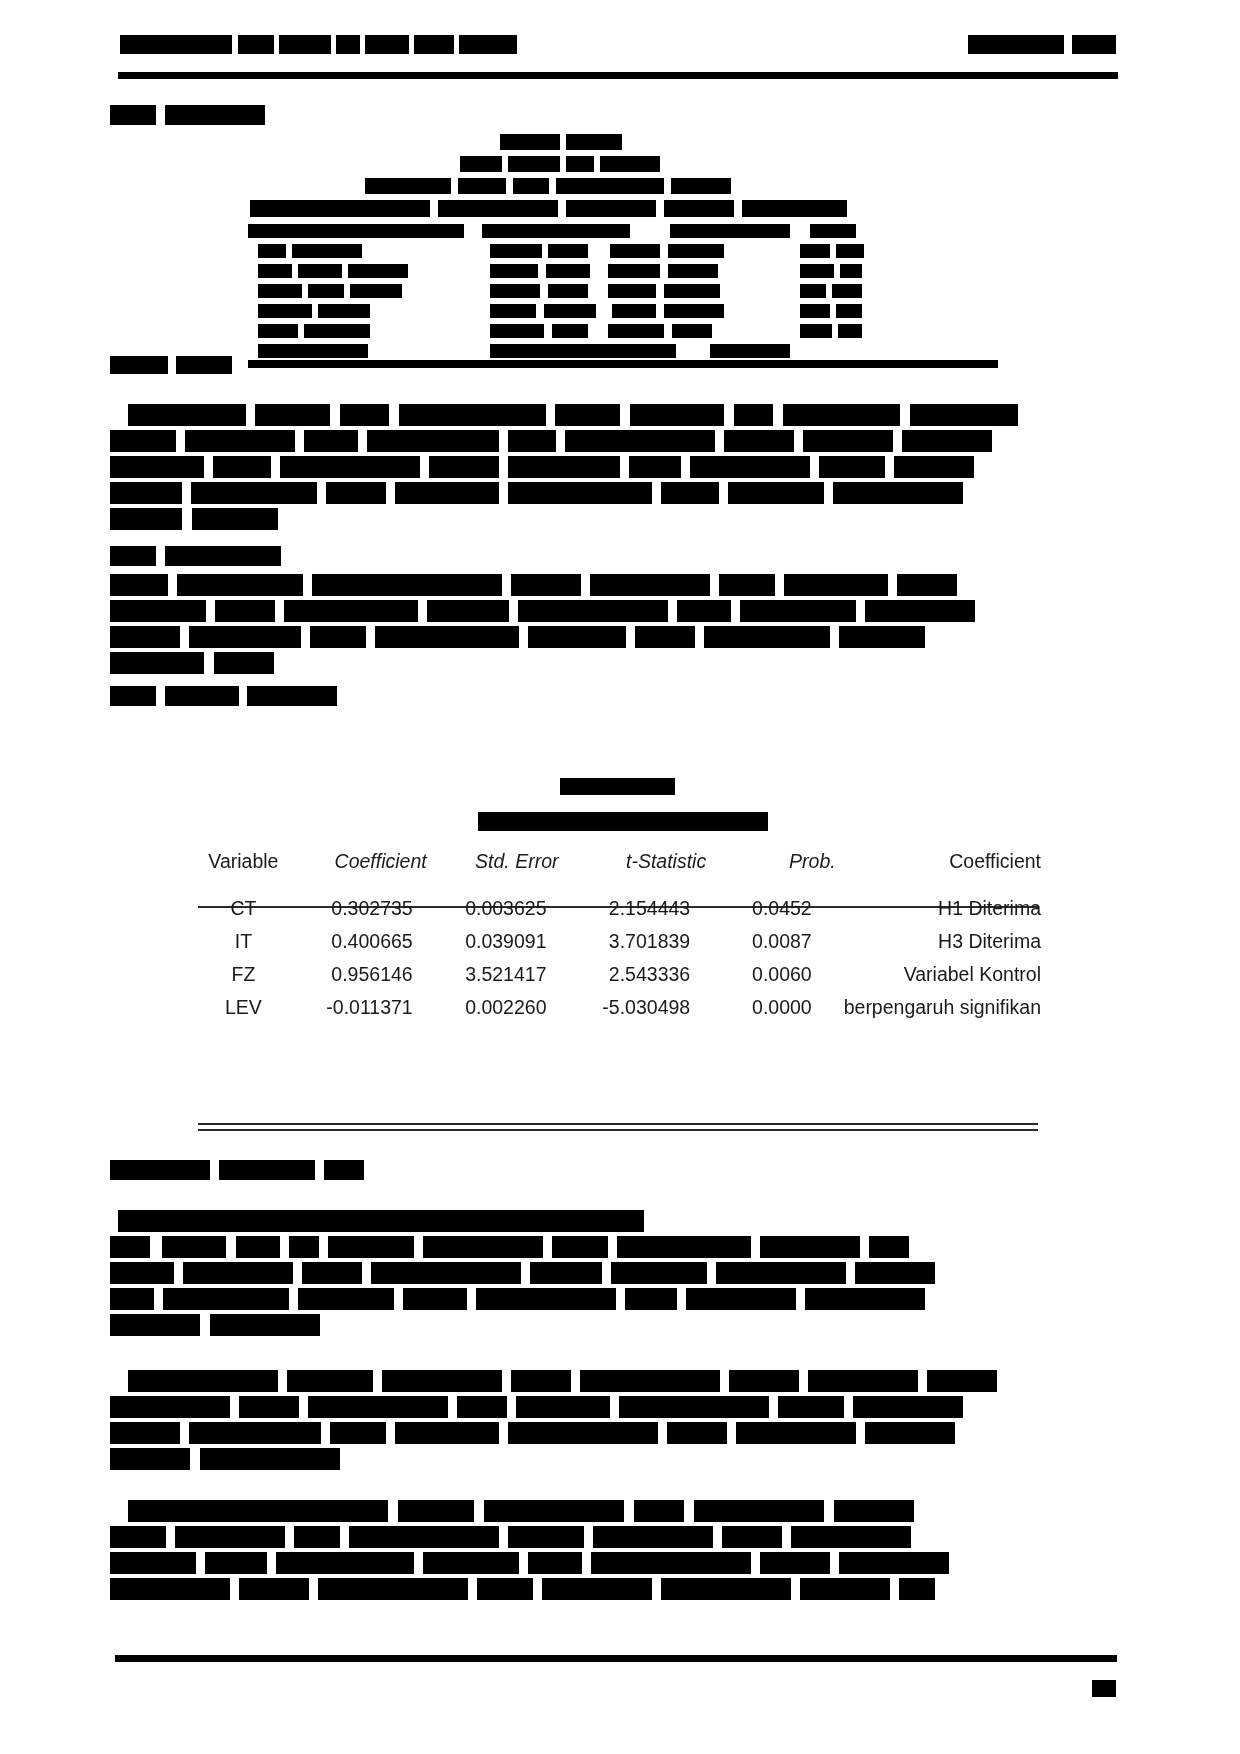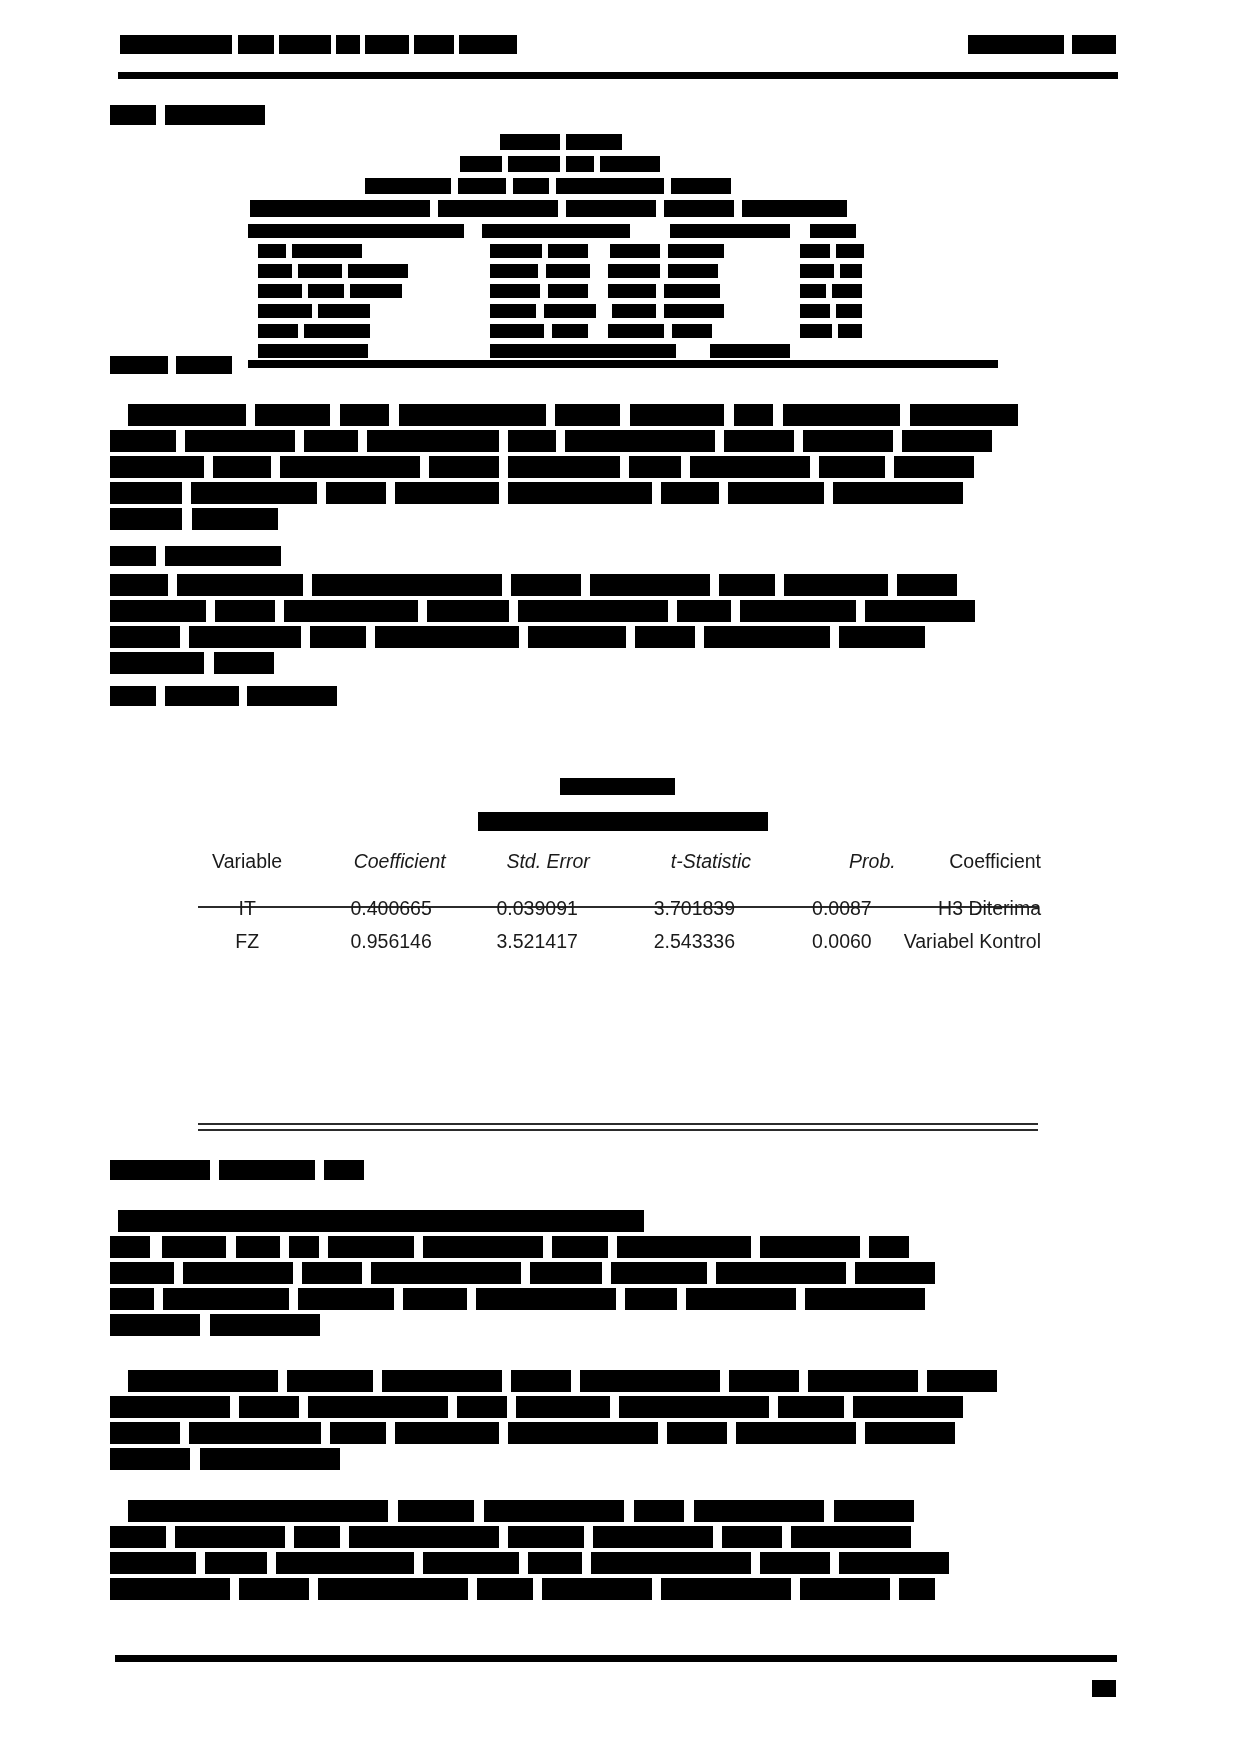--- a/index.html
+++ b/index.html
@@ -512,36 +512,52 @@
       <tr>
         <th class="c-var">Variable</th>
         <th class="c-coef">Coefficient</th>
         <th class="c-se">Std. Error</th>
         <th class="c-t">t-Statistic</th>
         <th class="c-p">Prob.</th>
         <th class="c-k">Coefficient</th>
       </tr>
     </thead>
     <tbody>
+      <tr>
+        <td class="c-var">CT</td>
+        <td class="c-coef">0.302735</td>
+        <td class="c-se">0.003625</td>
+        <td class="c-t">2.154443</td>
+        <td class="c-p">0.0452</td>
+        <td class="c-k">H1 Diterima</td>
+      </tr>
       <tr>
         <td class="c-var">IT</td>
         <td class="c-coef">0.400665</td>
         <td class="c-se">0.039091</td>
         <td class="c-t">3.701839</td>
         <td class="c-p">0.0087</td>
         <td class="c-k">H3 Diterima</td>
       </tr>
       <tr>
         <td class="c-var">FZ</td>
         <td class="c-coef">0.956146</td>
         <td class="c-se">3.521417</td>
         <td class="c-t">2.543336</td>
         <td class="c-p">0.0060</td>
         <td class="c-k">Variabel Kontrol</td>
       </tr>
+      <tr>
+        <td class="c-var">LEV</td>
+        <td class="c-coef">-0.011371</td>
+        <td class="c-se">0.002260</td>
+        <td class="c-t">-5.030498</td>
+        <td class="c-p">0.0000</td>
+        <td class="c-k">berpengaruh signifikan</td>
+      </tr>
     </tbody>
   </table>
 
   <div class="blockline" style="left:110px; top:1160px; width:290px; height:20px;">
     <i style="width:100px"></i>
       <i class="gap" style="width:9px"></i>
       <i style="width:96px"></i>
       <i class="gap" style="width:9px"></i>
       <i style="width:40px"></i>
   </div>

